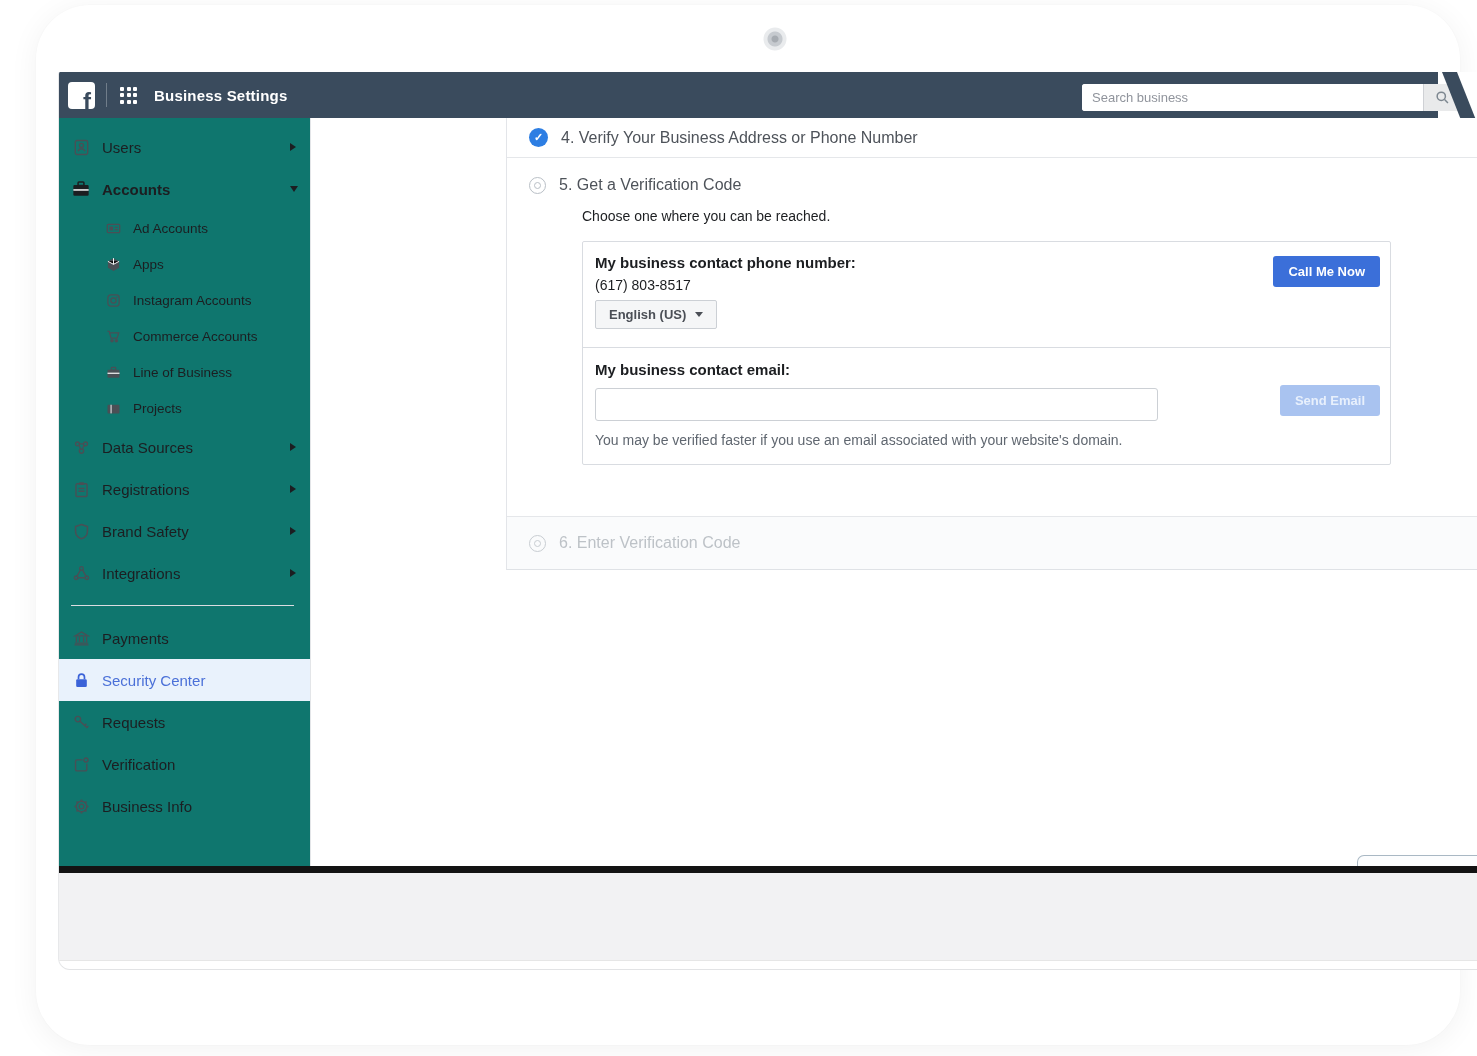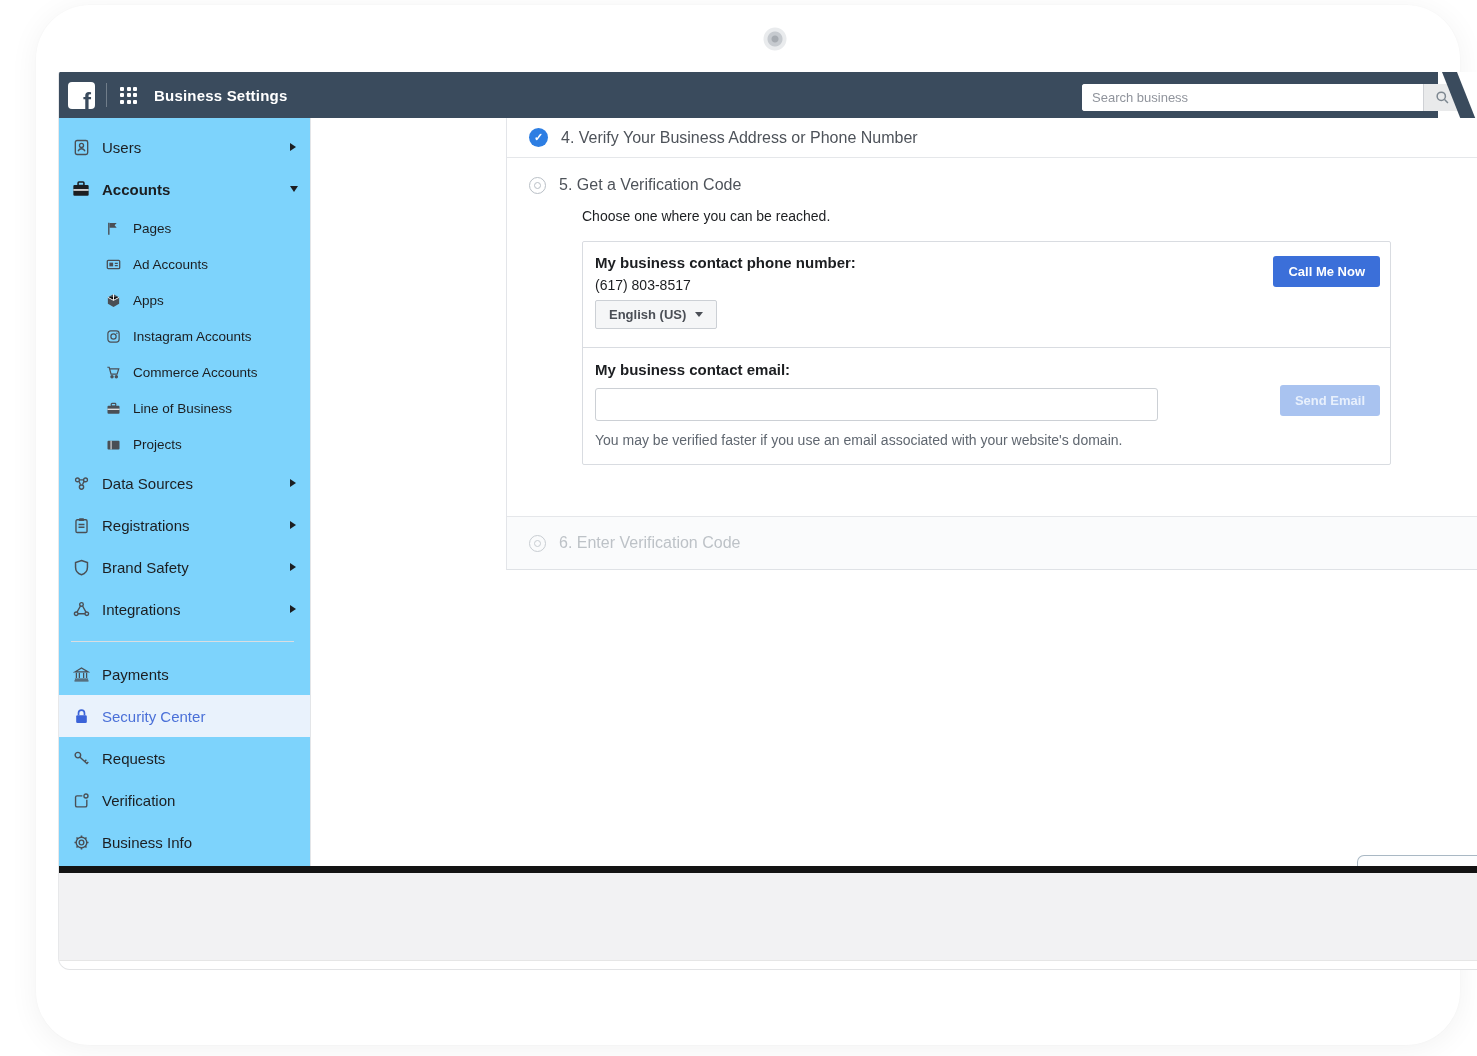--- a/index.html
+++ b/index.html
@@ -37,21 +37,21 @@
   .search-btn { width:38px; background:#e9eaeb; border-left:1px solid #cfd1d5; display:flex; align-items:center; justify-content:center; cursor:pointer; }
 
   
   .body-row { position:absolute; left:0; top:46px; width:100%; height:748px; background:#fff; }
   .blackbar { position:absolute; left:0; top:794px; width:100%; height:7px; background:#131313; }
   .footer-gray { position:absolute; left:0; top:801px; width:100%; height:88px; background:#f2f2f3; border-bottom:1px solid #e6e6e6; }
   .corner-tab { position:absolute; left:1298px; top:783px; width:160px; height:11px; background:#fcfdfe;
                 border:1px solid #a9b8c4; border-bottom:none; border-radius:7px 7px 0 0; }
 
   
-  .sidebar { position:absolute; left:0; top:0; width:252px; height:748px; background:#7dd3fc; border-right:1px solid #e3e5e8; padding-top:8px; }
+  .sidebar { position:absolute; left:0; top:0; width:252px; height:748px; background:#0f766e; border-right:1px solid #e3e5e8; padding-top:8px; }
   .side-item { display:flex; align-items:center; height:42px; padding-left:12px; position:relative; cursor:pointer; font-size:15px; color:#1c1e21; }
   .side-item .ic { width:20px; height:20px; flex:none; display:flex; align-items:center; justify-content:center; color:#4a4f55; }
   .side-item .lbl { margin-left:11px; white-space:nowrap; }
   .side-item.sub { height:36px; padding-left:46px; font-size:13.5px; }
   .side-item.sub .ic { width:17px; height:17px; }
   .side-item.bold .lbl { font-weight:bold; }
   .side-item.active { background:#e9f2fc; color:#4a70d8; }
   .side-item.active .ic { color:#3b63d8; }
   .caret-r { position:absolute; right:14px; width:0; height:0; border-left:6px solid #1c1e21; border-top:4.5px solid transparent; border-bottom:4.5px solid transparent; }
   .caret-d { position:absolute; right:12px; width:0; height:0; border-top:6px solid #1c1e21; border-left:4.5px solid transparent; border-right:4.5px solid transparent; }
@@ -157,29 +157,20 @@
             <svg width="18" height="18" viewBox="0 0 16 16">
               <rect x="1.2" y="4.4" width="13.6" height="9.6" rx="1" fill="#1c1e21"></rect>
               <rect x="5.4" y="1.8" width="5.2" height="3.2" rx="0.8" fill="none" stroke="#1c1e21" stroke-width="1.4"></rect>
               <rect x="1.2" y="8.2" width="13.6" height="1.3" fill="#fff"></rect>
             </svg>
           </span>
           <span class="lbl">Accounts</span>
           <span class="caret-d"></span>
         </div>
 
-        <div class="side-item sub">
-          <span class="ic">
-            <svg width="15" height="15" viewBox="0 0 16 16">
-              <path d="M3 1.8v12.8" stroke="#4a4f55" stroke-width="1.5"></path>
-              <path d="M3.8 2h7.6L9.2 4.6l2.2 2.6H3.8z" fill="#4a4f55"></path>
-            </svg>
-          </span>
-          <span class="lbl">Pages</span>
-        </div>
 
         <div class="side-item sub">
           <span class="ic">
             <svg width="15" height="15" viewBox="0 0 16 16" fill="none">
               <rect x="1.4" y="3.6" width="13.2" height="8.8" rx="1" stroke="#4a4f55" stroke-width="1.4"></rect>
               <rect x="3.6" y="6" width="4" height="4" fill="#4a4f55"></rect>
               <path d="M9.4 6.8h3.2M9.4 9.2h3.2" stroke="#4a4f55" stroke-width="1.2"></path>
             </svg>
           </span>
           <span class="lbl">Ad Accounts</span>

